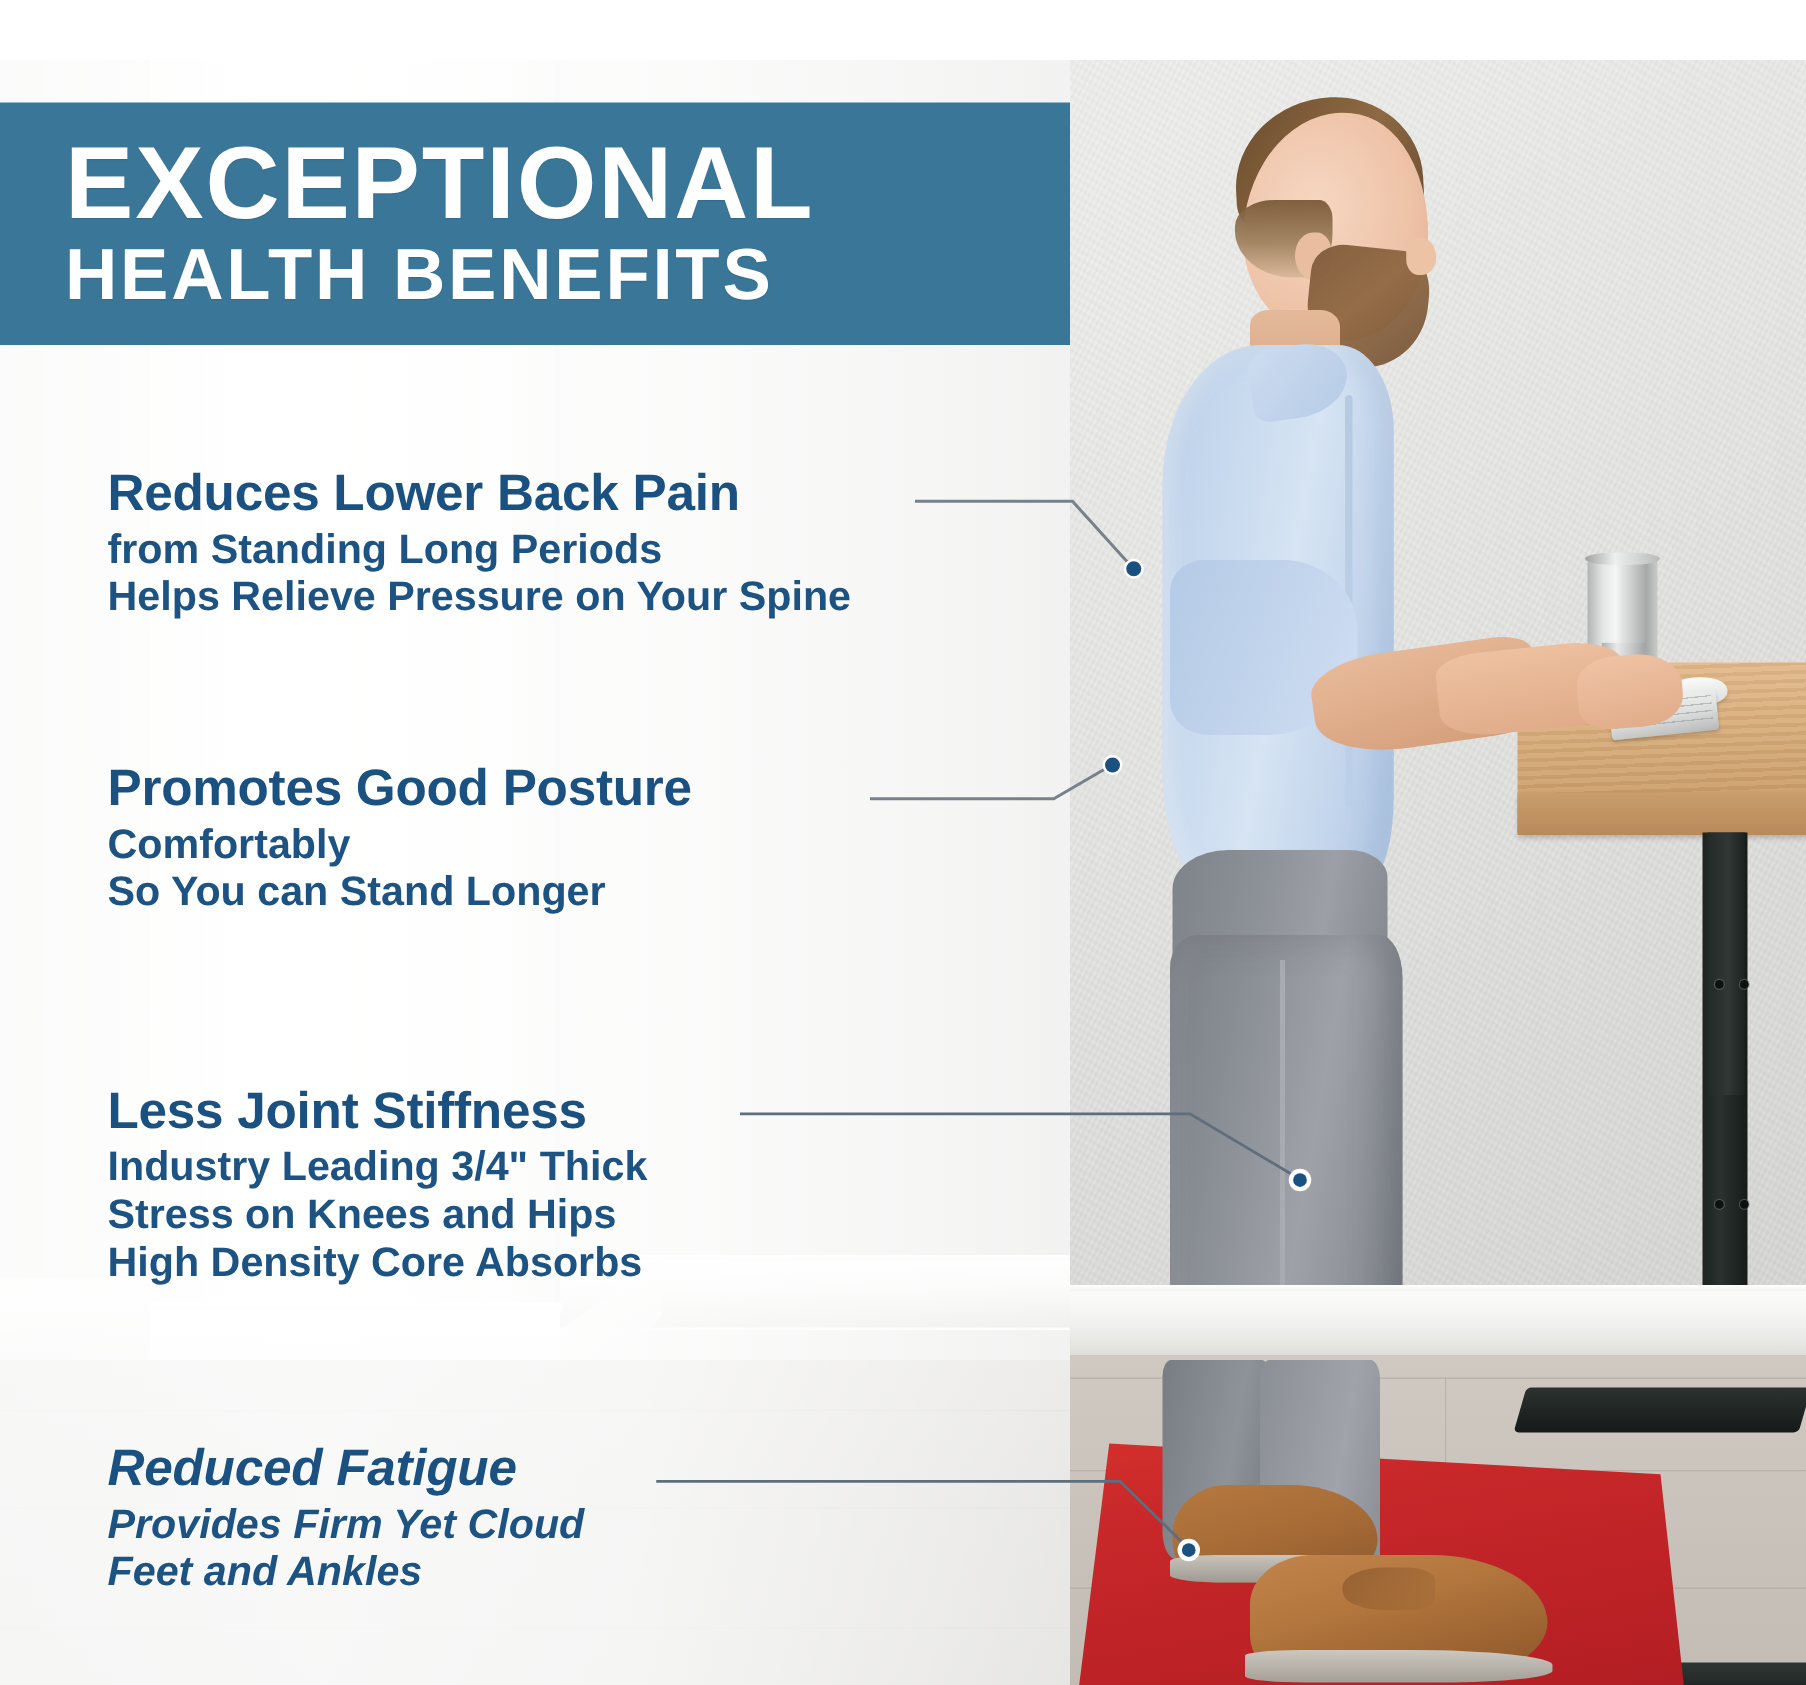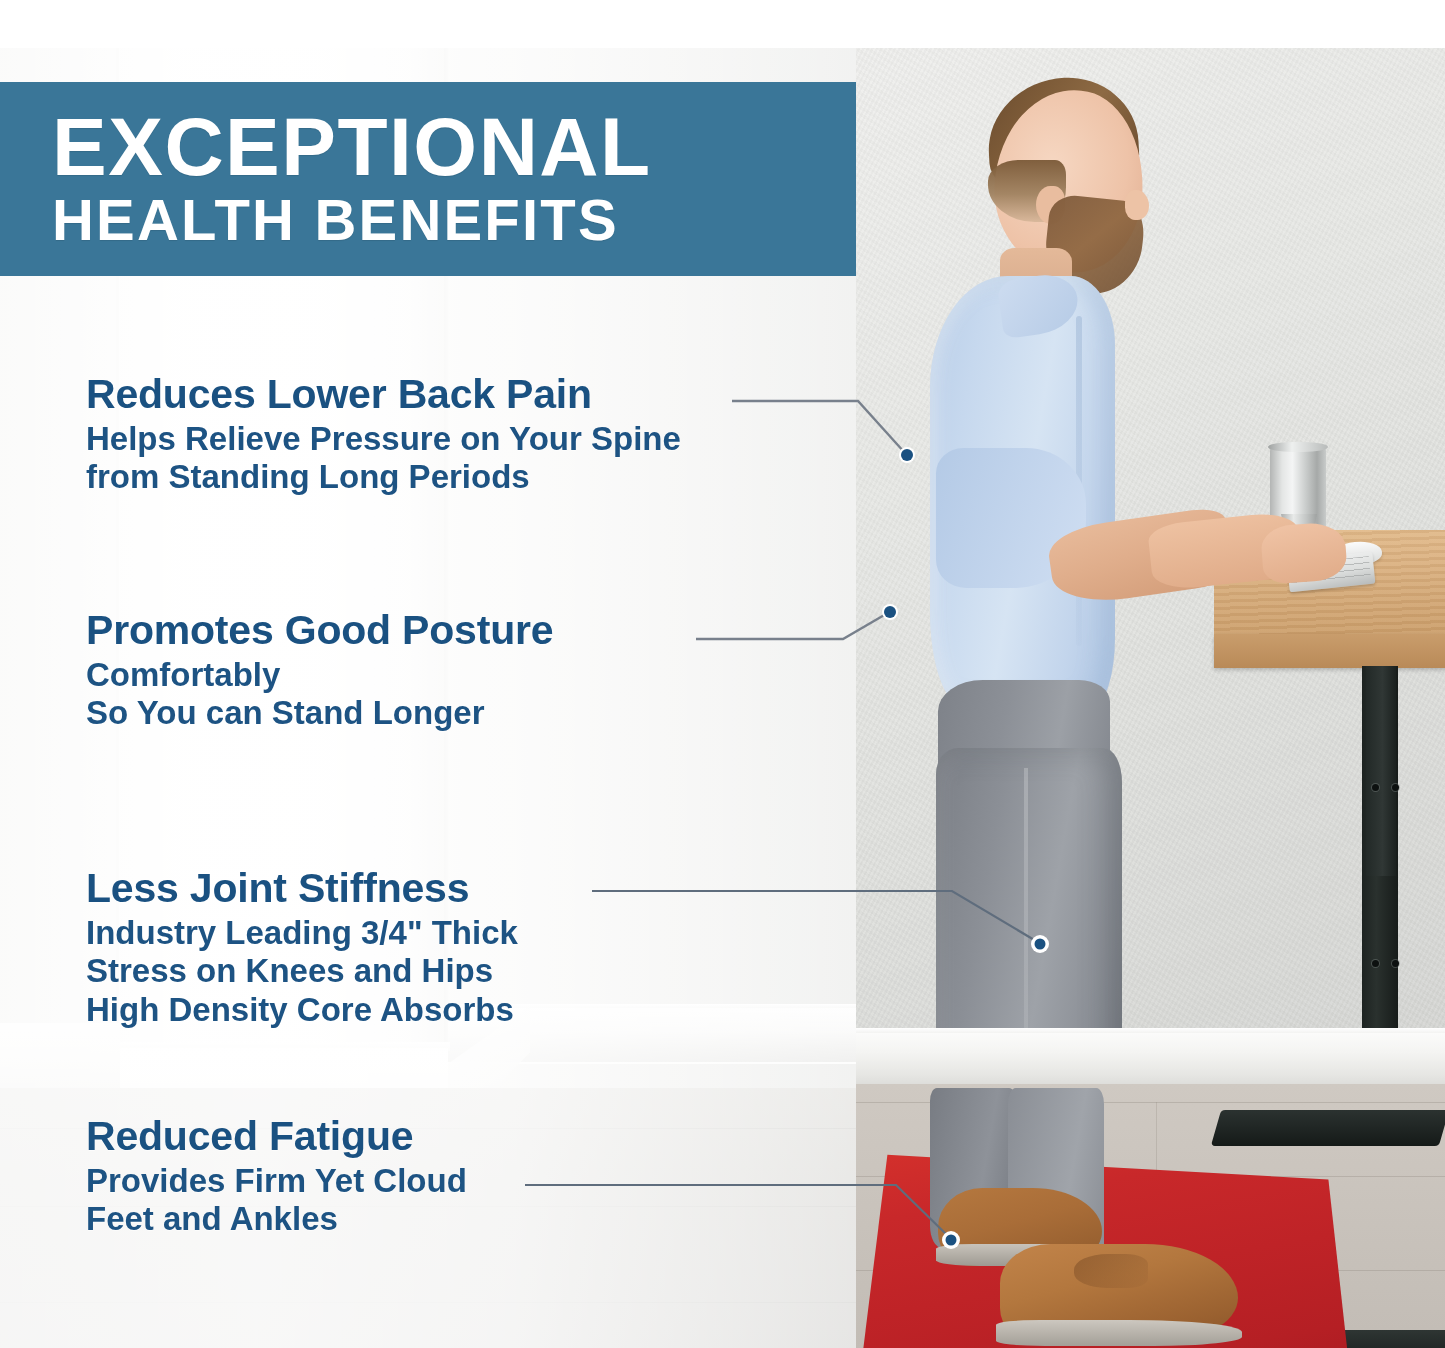--- a/index.html
+++ b/index.html
@@ -180,21 +180,21 @@
     font-size: 33px;
     line-height: 1.16;
     margin-top: 5px;
     text-shadow: 0 1px 0 rgba(255,255,255,.55);
   }
   .benefit-body div { white-space: nowrap; }
 
   #benefit-0 { top: 326px; }
   #benefit-1 { top: 562px; }
   #benefit-2 { top: 820px; }
-  #benefit-3 { top: 1068px; }
+  #benefit-3 { top: 1106px; font-style: italic; }
 
   
   .connectors {
     position: absolute;
     left: 0; top: 0;
     width: 1445px; height: 1348px;
     z-index: 7;
     pointer-events: none;
   }
 
@@ -581,22 +581,22 @@
   </div>
 
   <div class="banner">
     <div class="banner-line1">EXCEPTIONAL</div>
     <div class="banner-line2">HEALTH BENEFITS</div>
   </div>
 
   <div class="benefit" id="benefit-0">
     <div class="benefit-title">Reduces Lower Back Pain</div>
     <div class="benefit-body">
+      <div>from Standing Long Periods</div>
       <div>Helps Relieve Pressure on Your Spine</div>
-      <div>from Standing Long Periods</div>
     </div>
   </div>
 
   <div class="benefit" id="benefit-1">
     <div class="benefit-title">Promotes Good Posture</div>
     <div class="benefit-body">
       <div>Comfortably</div>
       <div>So You can Stand Longer</div>
     </div>
   </div>

